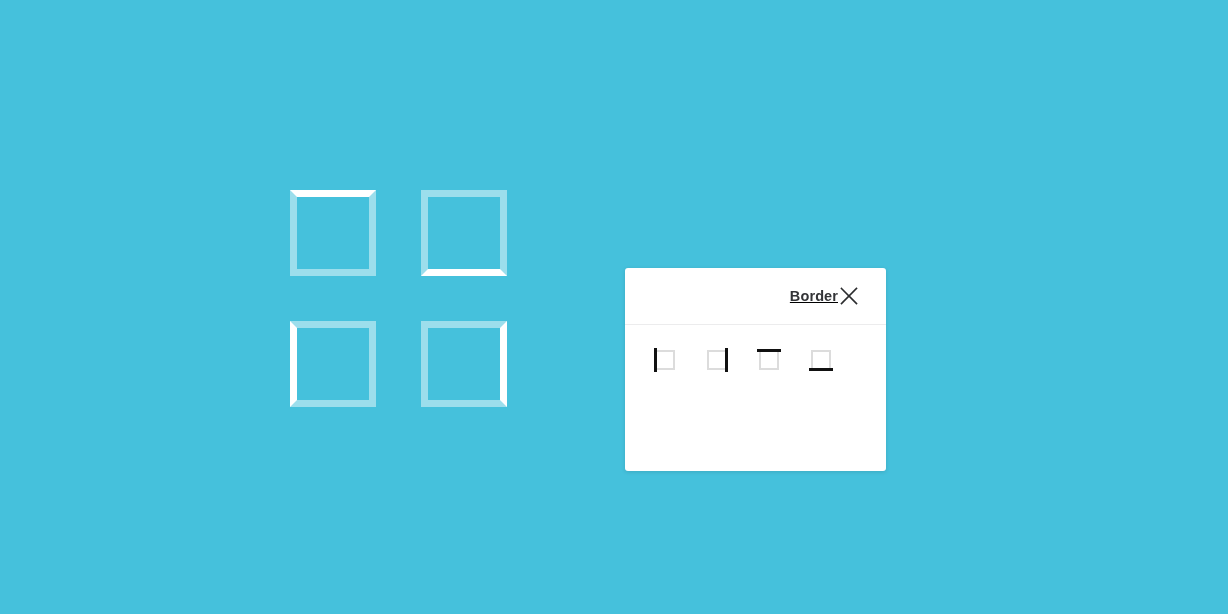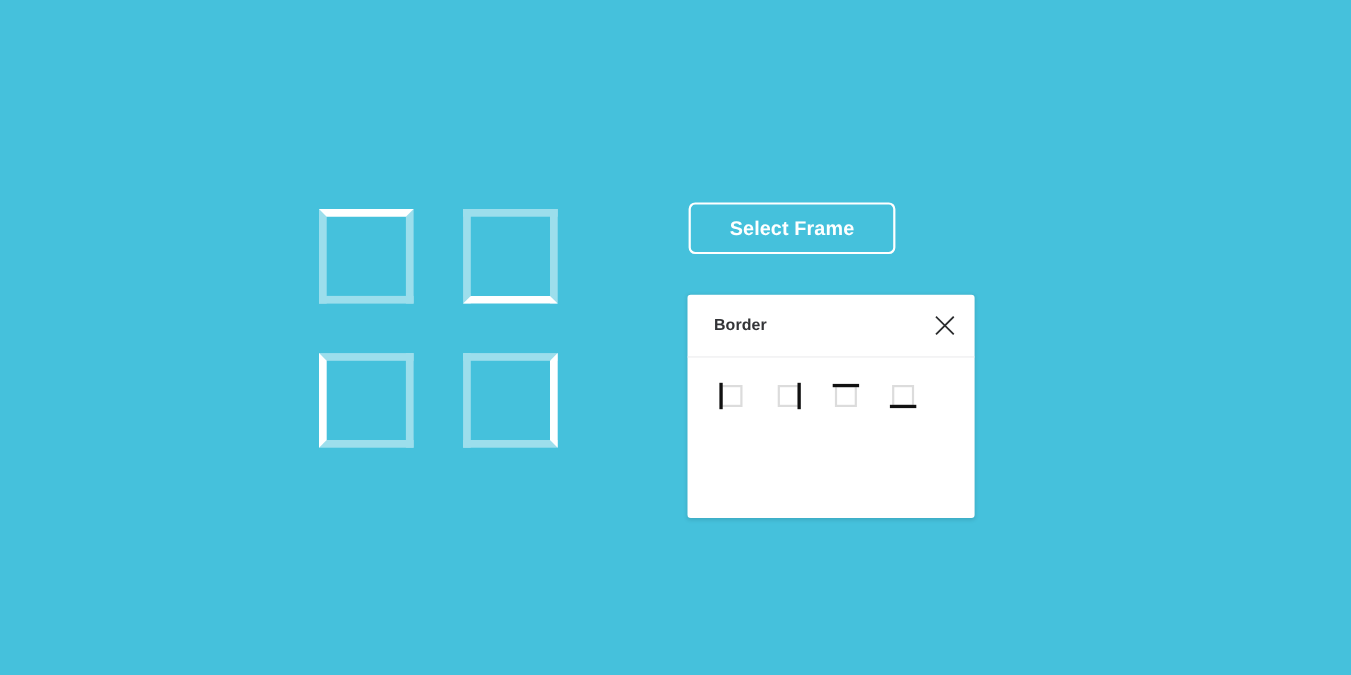--- a/index.html
+++ b/index.html
@@ -86,23 +86,24 @@
     box-shadow: 0 1px 4px rgba(0, 0, 0, 0.12);
     display: flex;
     flex-direction: column;
   }
 
   #border-panel-header {
     height: 57px;
     flex: 0 0 57px;
     display: flex;
     align-items: center;
-    justify-content: space-between;
-    padding: 0 16px 0 24px;
+    justify-content: flex-end;
+    padding: 0 26px 0 24px;
     border-bottom: 1px solid #ececed;
+    text-decoration: underline;
   }
 
   #border-panel-title {
     font-size: 14.5px;
     font-weight: bold;
     color: #333437;
     letter-spacing: 0.1px;
     line-height: 1;
   }
 
@@ -178,21 +179,20 @@
 
 <div id="stage">
 
   <div id="frame-swatches">
     <div class="frame-swatch pos-tl edge-top"></div>
     <div class="frame-swatch pos-tr edge-bottom"></div>
     <div class="frame-swatch pos-bl edge-left"></div>
     <div class="frame-swatch pos-br edge-right"></div>
   </div>
 
-  <button id="select-frame-button">Select Frame</button>
 
   <div id="border-panel">
 
     <div id="border-panel-header">
       <span id="border-panel-title">Border</span>
 
       <button id="close-panel-button" aria-label="Close">
         <svg width="18" height="18" viewBox="0 0 18 18">
           <line x1="1.5" y1="1.5" x2="16.5" y2="16.5" stroke="currentColor" stroke-width="1.6" stroke-linecap="square"></line>
           <line x1="16.5" y1="1.5" x2="1.5" y2="16.5" stroke="currentColor" stroke-width="1.6" stroke-linecap="square"></line>

